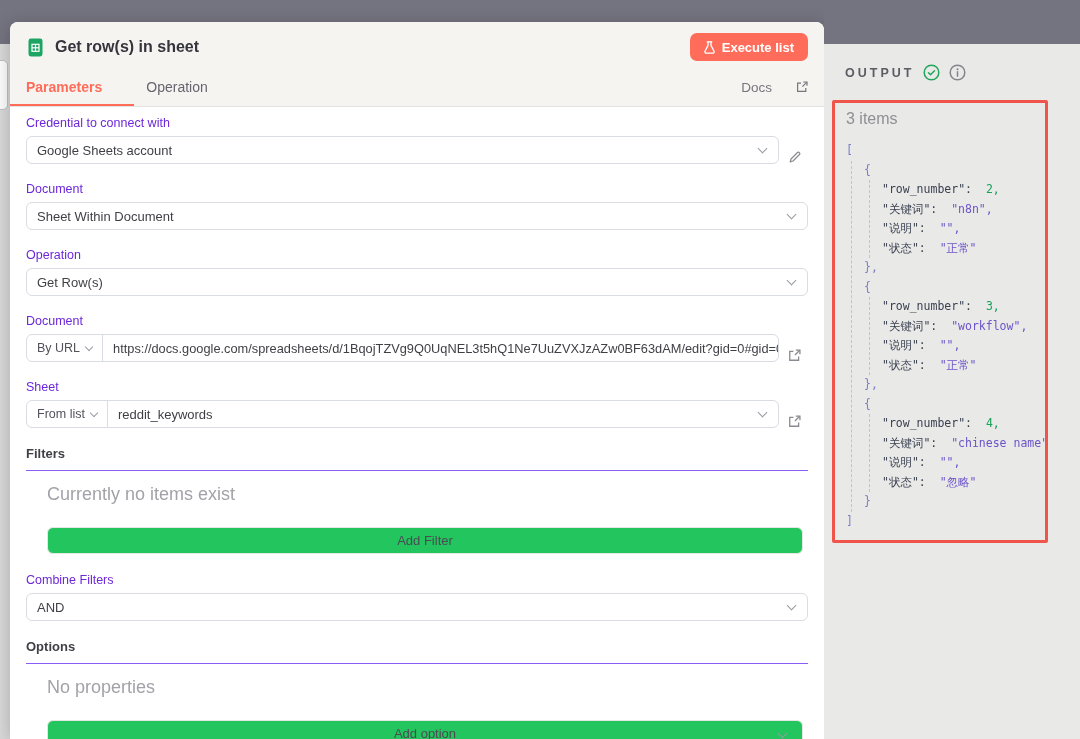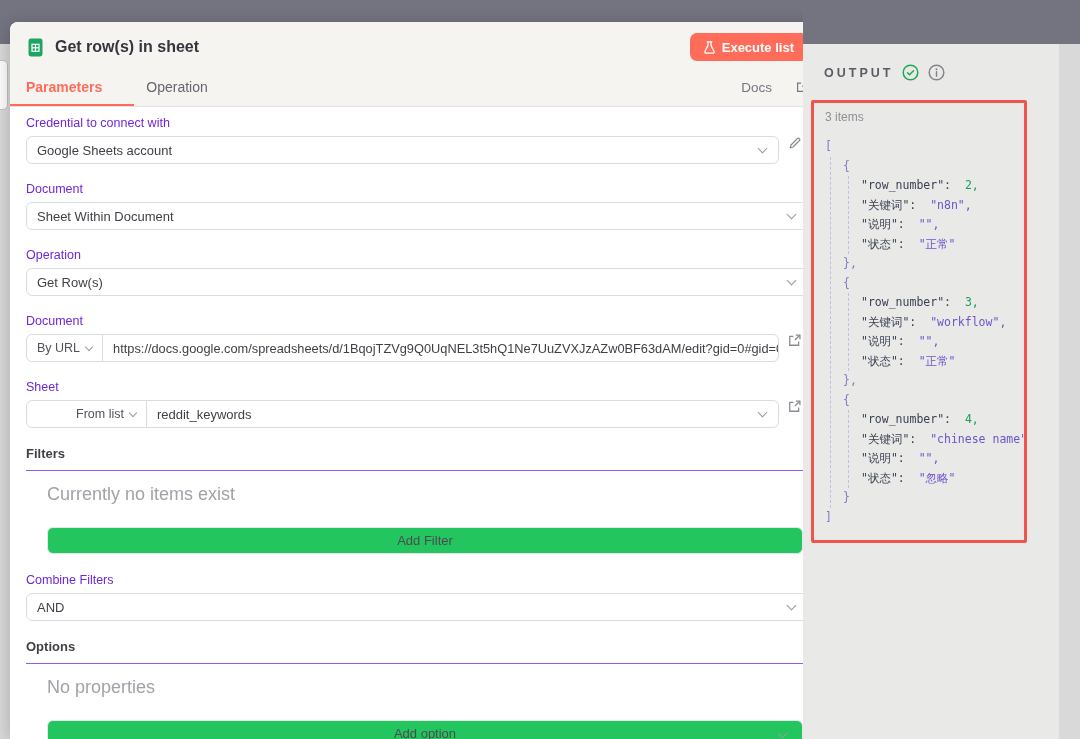--- a/index.html
+++ b/index.html
@@ -36,45 +36,45 @@
 
   .group { margin-bottom:18px; }
   .field-label { font-size:12.5px; color:#6d28d9; margin-bottom:6px; }
   .control { position:relative; display:flex; align-items:center; height:28px;
     border:1px solid #d9dce2; border-radius:6px; background:#fff; font-size:13px; color:#3f3f46; }
   .control .val { padding:0 10px; flex:1; white-space:nowrap; overflow:hidden; }
   .chev { width:7px; height:7px; border-right:1.5px solid #9a9aa2; border-bottom:1.5px solid #9a9aa2;
     transform:rotate(45deg); margin:-3px 12px 0 8px; flex:0 0 auto; }
   .chev.small { width:6px; height:6px; margin:-2px 10px 0 6px; }
 
-  .row-with-icon { display:flex; align-items:flex-start; }
+  .row-with-icon { display:flex; align-items:flex-end; }
   .row-with-icon .control { flex:1; }
   .outside-icon { margin-left:9px; flex:0 0 auto; display:flex; cursor:pointer; }
 
   .mode-seg { display:flex; align-items:center; height:100%; border-right:1px solid #d9dce2;
     padding-left:10px; color:#52525b; font-size:12.5px; flex:0 0 auto; cursor:pointer; }
   .url-text { padding:0 4px 0 10px; flex:1; white-space:nowrap; overflow:hidden; font-size:12.8px; color:#3f3f46; }
 
   .section-title { font-size:13px; font-weight:700; color:#3f3f46;
     border-bottom:1px solid #8b5cf6; padding-bottom:9px; margin-top:14px; }
   .empty-text { font-size:18px; color:#a3a2a9; margin:13px 0 0 21px; }
   .wide-btn { margin:22px 0 0 21px; width:756px; height:27px; background:#22c55e;
     border:1px solid #e6e6e4; border-radius:6px; display:flex; align-items:center;
     justify-content:center; font-size:13px; color:#4b4b52; cursor:pointer; position:relative; }
   .wide-btn .chev { position:absolute; right:4px; top:12px; }
 
   
-  .right-panel { position:absolute; left:803px; top:0; width:256px; height:739px; background:#e9e9e8; }
+  .right-panel { position:absolute; left:824px; top:0; width:256px; height:739px; background:#e9e9e8; }
   .right-panel .dark { position:absolute; left:0; top:0; width:100%; height:44px; background:#747380; }
   .output-header { position:absolute; left:21px; top:64px; display:flex; align-items:center; gap:9px; }
   .output-title { font-size:12.5px; font-weight:700; letter-spacing:3px; color:#5c5b63; }
 
   .redbox { position:absolute; left:8px; top:100px; width:216px; height:443px;
     border:3px solid #f0554b; border-radius:2px; padding:7px 0 0 11px; }
-  .items-count { font-size:12px; color:#8f8f94; }
+  .items-count { font-size:16px; color:#8f8f94; }
 
   .json { margin-top:13px; font-family:"DejaVu Sans Mono", monospace; font-size:11.5px;
     line-height:19.5px; color:#3a4150; white-space:nowrap; overflow:hidden; }
   .jindent { margin-left:5px; border-left:1px dashed #b9c2de; padding-left:12px; }
   .j-key { color:#3a4150; }
   .j-brace { color:#7c7cc8; }
   .j-str { color:#6d54c8; }
   .j-num { color:#18a15a; }
 
   svg { display:block; }
@@ -176,21 +176,21 @@
             <path d="M7.2 1h3.8v3.8"></path>
             <path d="M10.8 1.2 6.4 5.6"></path>
           </svg>
         </span>
       </div>
     </div>
 
     <div class="group">
       <div class="field-label">Sheet</div>
       <div class="row-with-icon">
-        <div class="control" style="width:753px; flex:0 0 auto;padding-left:39px;">
+        <div class="control" style="width:753px; flex:0 0 auto;">
           <span class="mode-seg">
             <span>From list</span>
             <span class="chev small"></span>
           </span>
           <span class="url-text" style="font-size:13px;">reddit_keywords</span>
           <span class="chev"></span>
         </div>
         <span class="outside-icon">
           <svg width="13" height="13" viewBox="0 0 12 12" fill="none" stroke="#8a8a90" stroke-width="1.2">
             <path d="M5 2.2H1.6v8.2h8.2V7"></path>

